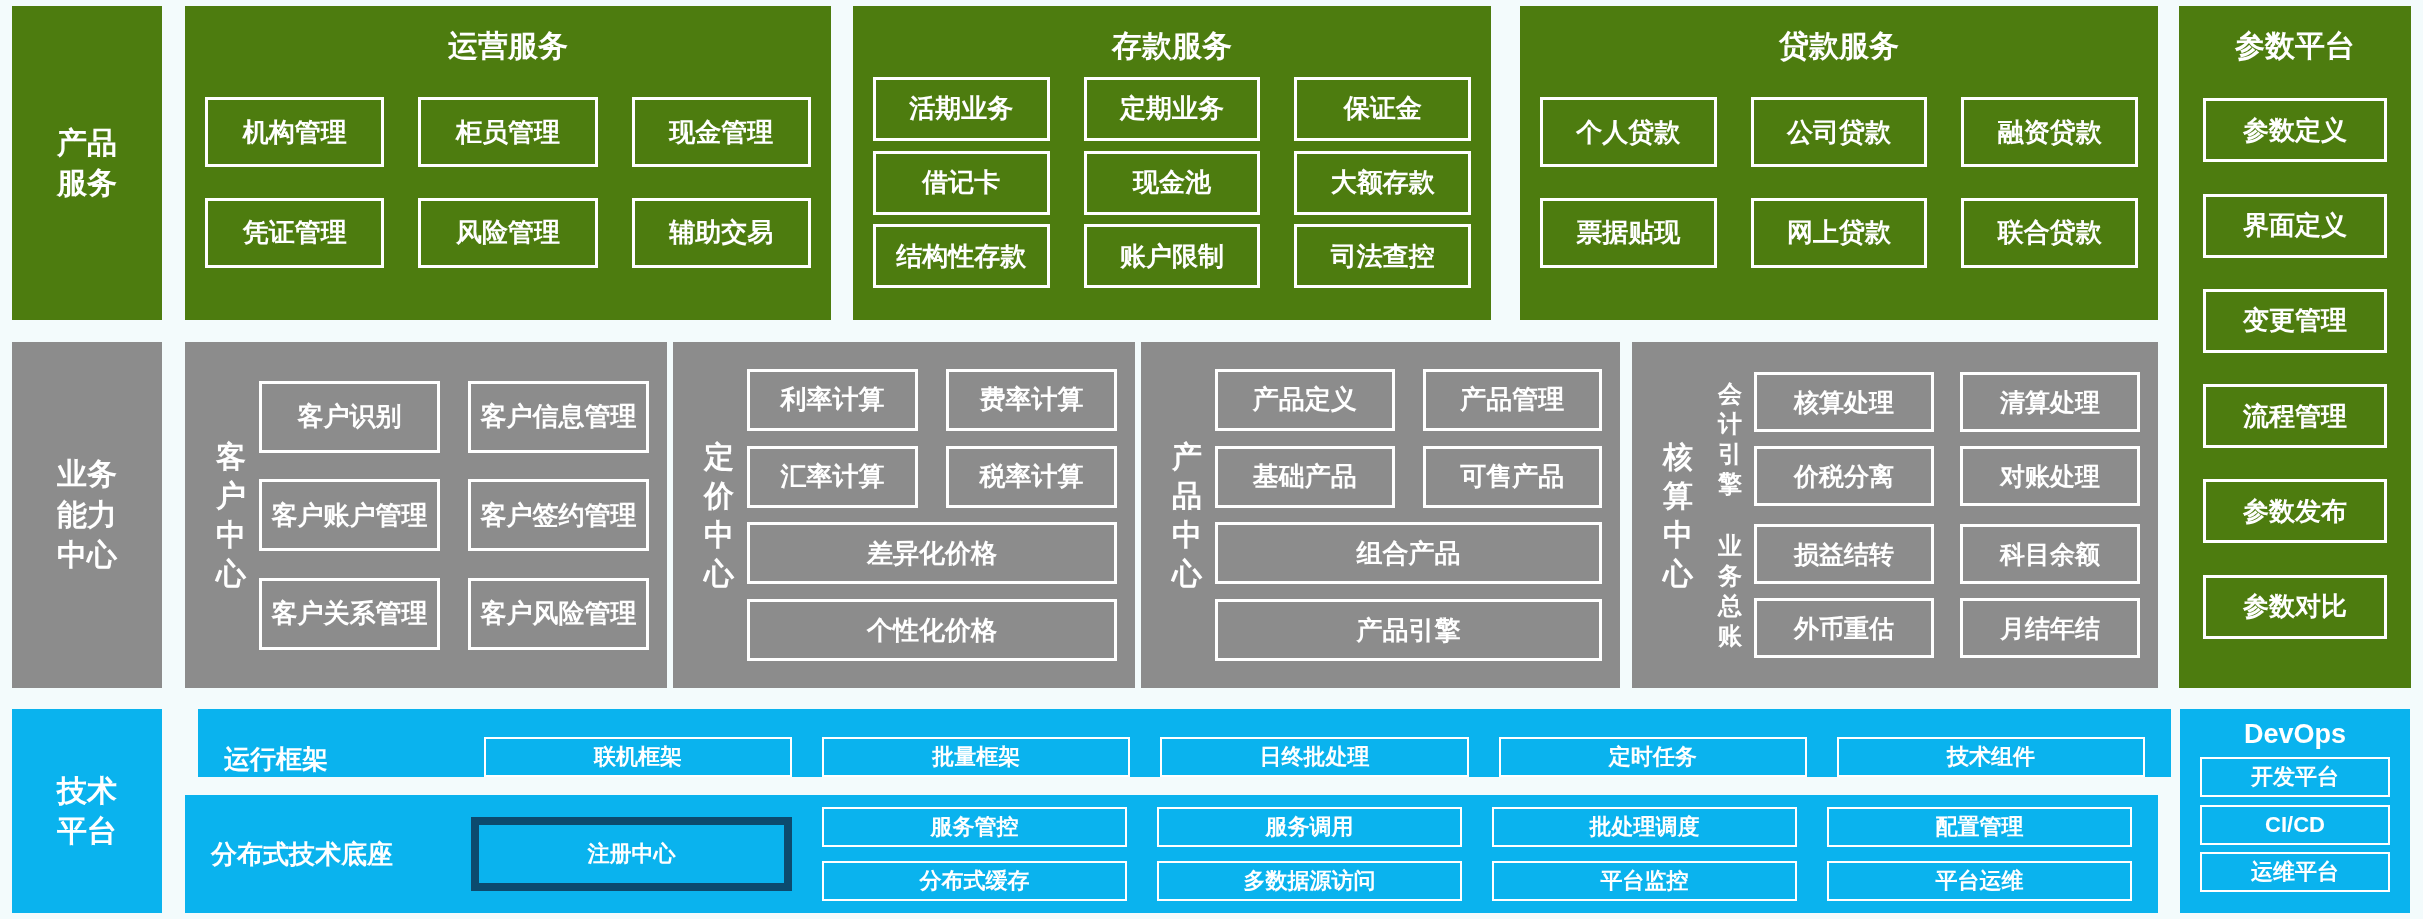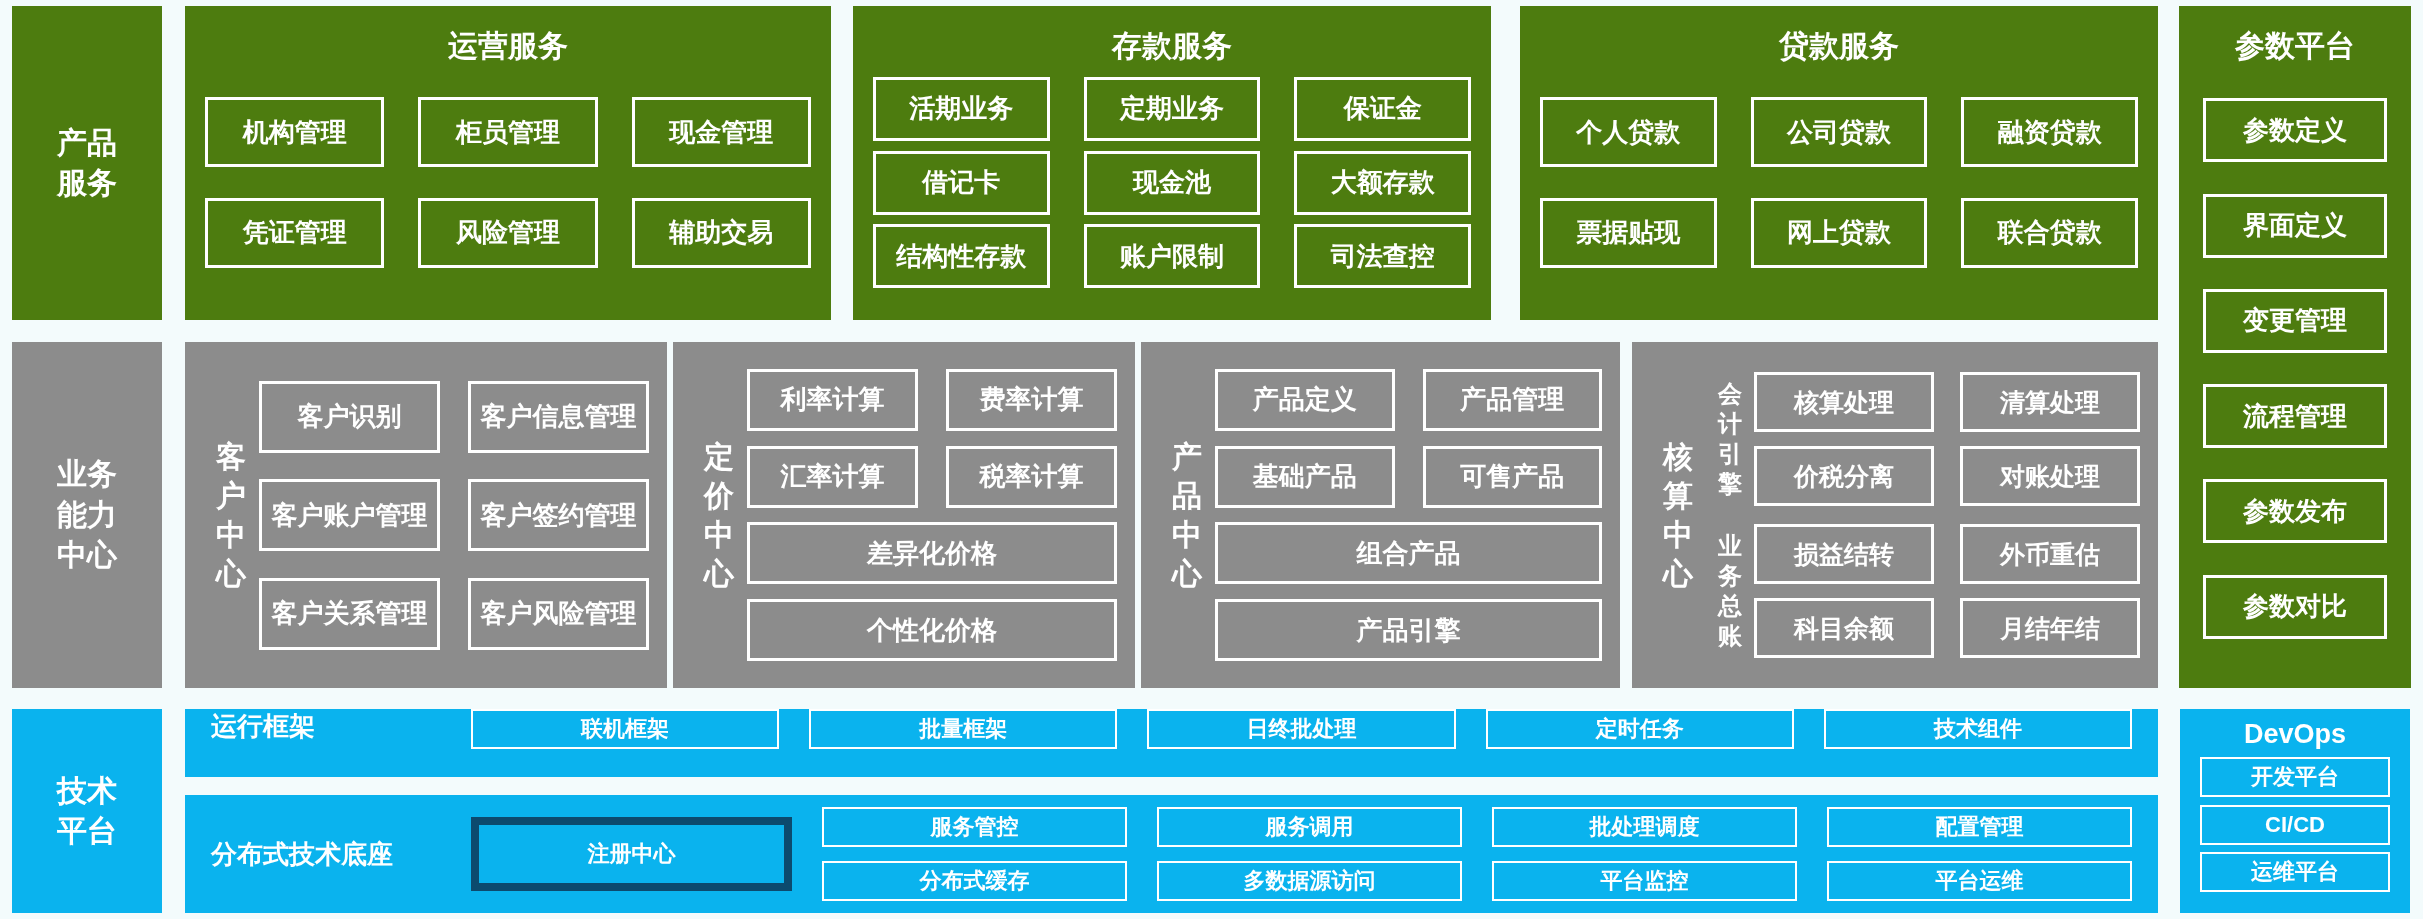--- a/index.html
+++ b/index.html
@@ -54,21 +54,21 @@
   .acc-body{flex:1;display:flex;flex-direction:column;justify-content:space-evenly;}
   .acc-group{display:flex;align-items:center;}
   .sub-label{
     flex:0 0 48px;font-size:24px;font-weight:bold;white-space:pre-line;
     text-align:center;line-height:1.25;
   }
   .acc-grid{flex:1;display:grid;grid-template-columns:1fr 1fr;gap:14px 26px;grid-auto-rows:60px;}
   .acc-grid .box{font-size:25px;}
 
   
-  .bar{display:flex;align-items:flex-start;padding:0 26px;gap:30px;}
+  .bar{display:flex;align-items:flex-end;padding:0 26px;gap:30px;margin-left:13px;}
   .bar-label{flex:0 0 230px;font-size:26px;font-weight:bold;}
   .bar .box{flex:1;height:40px;border-width:2px;font-size:22px;}
   .bar2{display:flex;align-items:center;padding:12px 26px;gap:30px;}
   .registry-box{flex:1;height:74px;border:8px solid #0c4a6e;display:flex;align-items:center;justify-content:center;font-size:22px;font-weight:bold;box-sizing:border-box;}
   .bar2-col{flex:1;display:flex;flex-direction:column;gap:14px;}
   .bar2-col .box{height:40px;border-width:2px;font-size:22px;}
 
   
   .devops{display:flex;flex-direction:column;padding:4px 20px 14px;}
   .devops-title{text-align:center;font-size:27px;font-weight:bold;padding-top:6px;}
@@ -201,22 +201,22 @@
           <div class="box">对账处理</div>
         </div>
       </div>
       <div class="acc-group">
         <div class="sub-label">业
 务
 总
 账</div>
         <div class="acc-grid">
           <div class="box">损益结转</div>
+          <div class="box">科目余额</div>
           <div class="box">外币重估</div>
-          <div class="box">科目余额</div>
           <div class="box">月结年结</div>
         </div>
       </div>
     </div>
   </div>
 
   <div class="abs blue side-label" style="left:12px;top:709px;width:150px;height:204px;">技术
 平台</div>
 
   <div class="abs blue bar" style="left:185px;top:709px;width:1973px;height:68px;">

